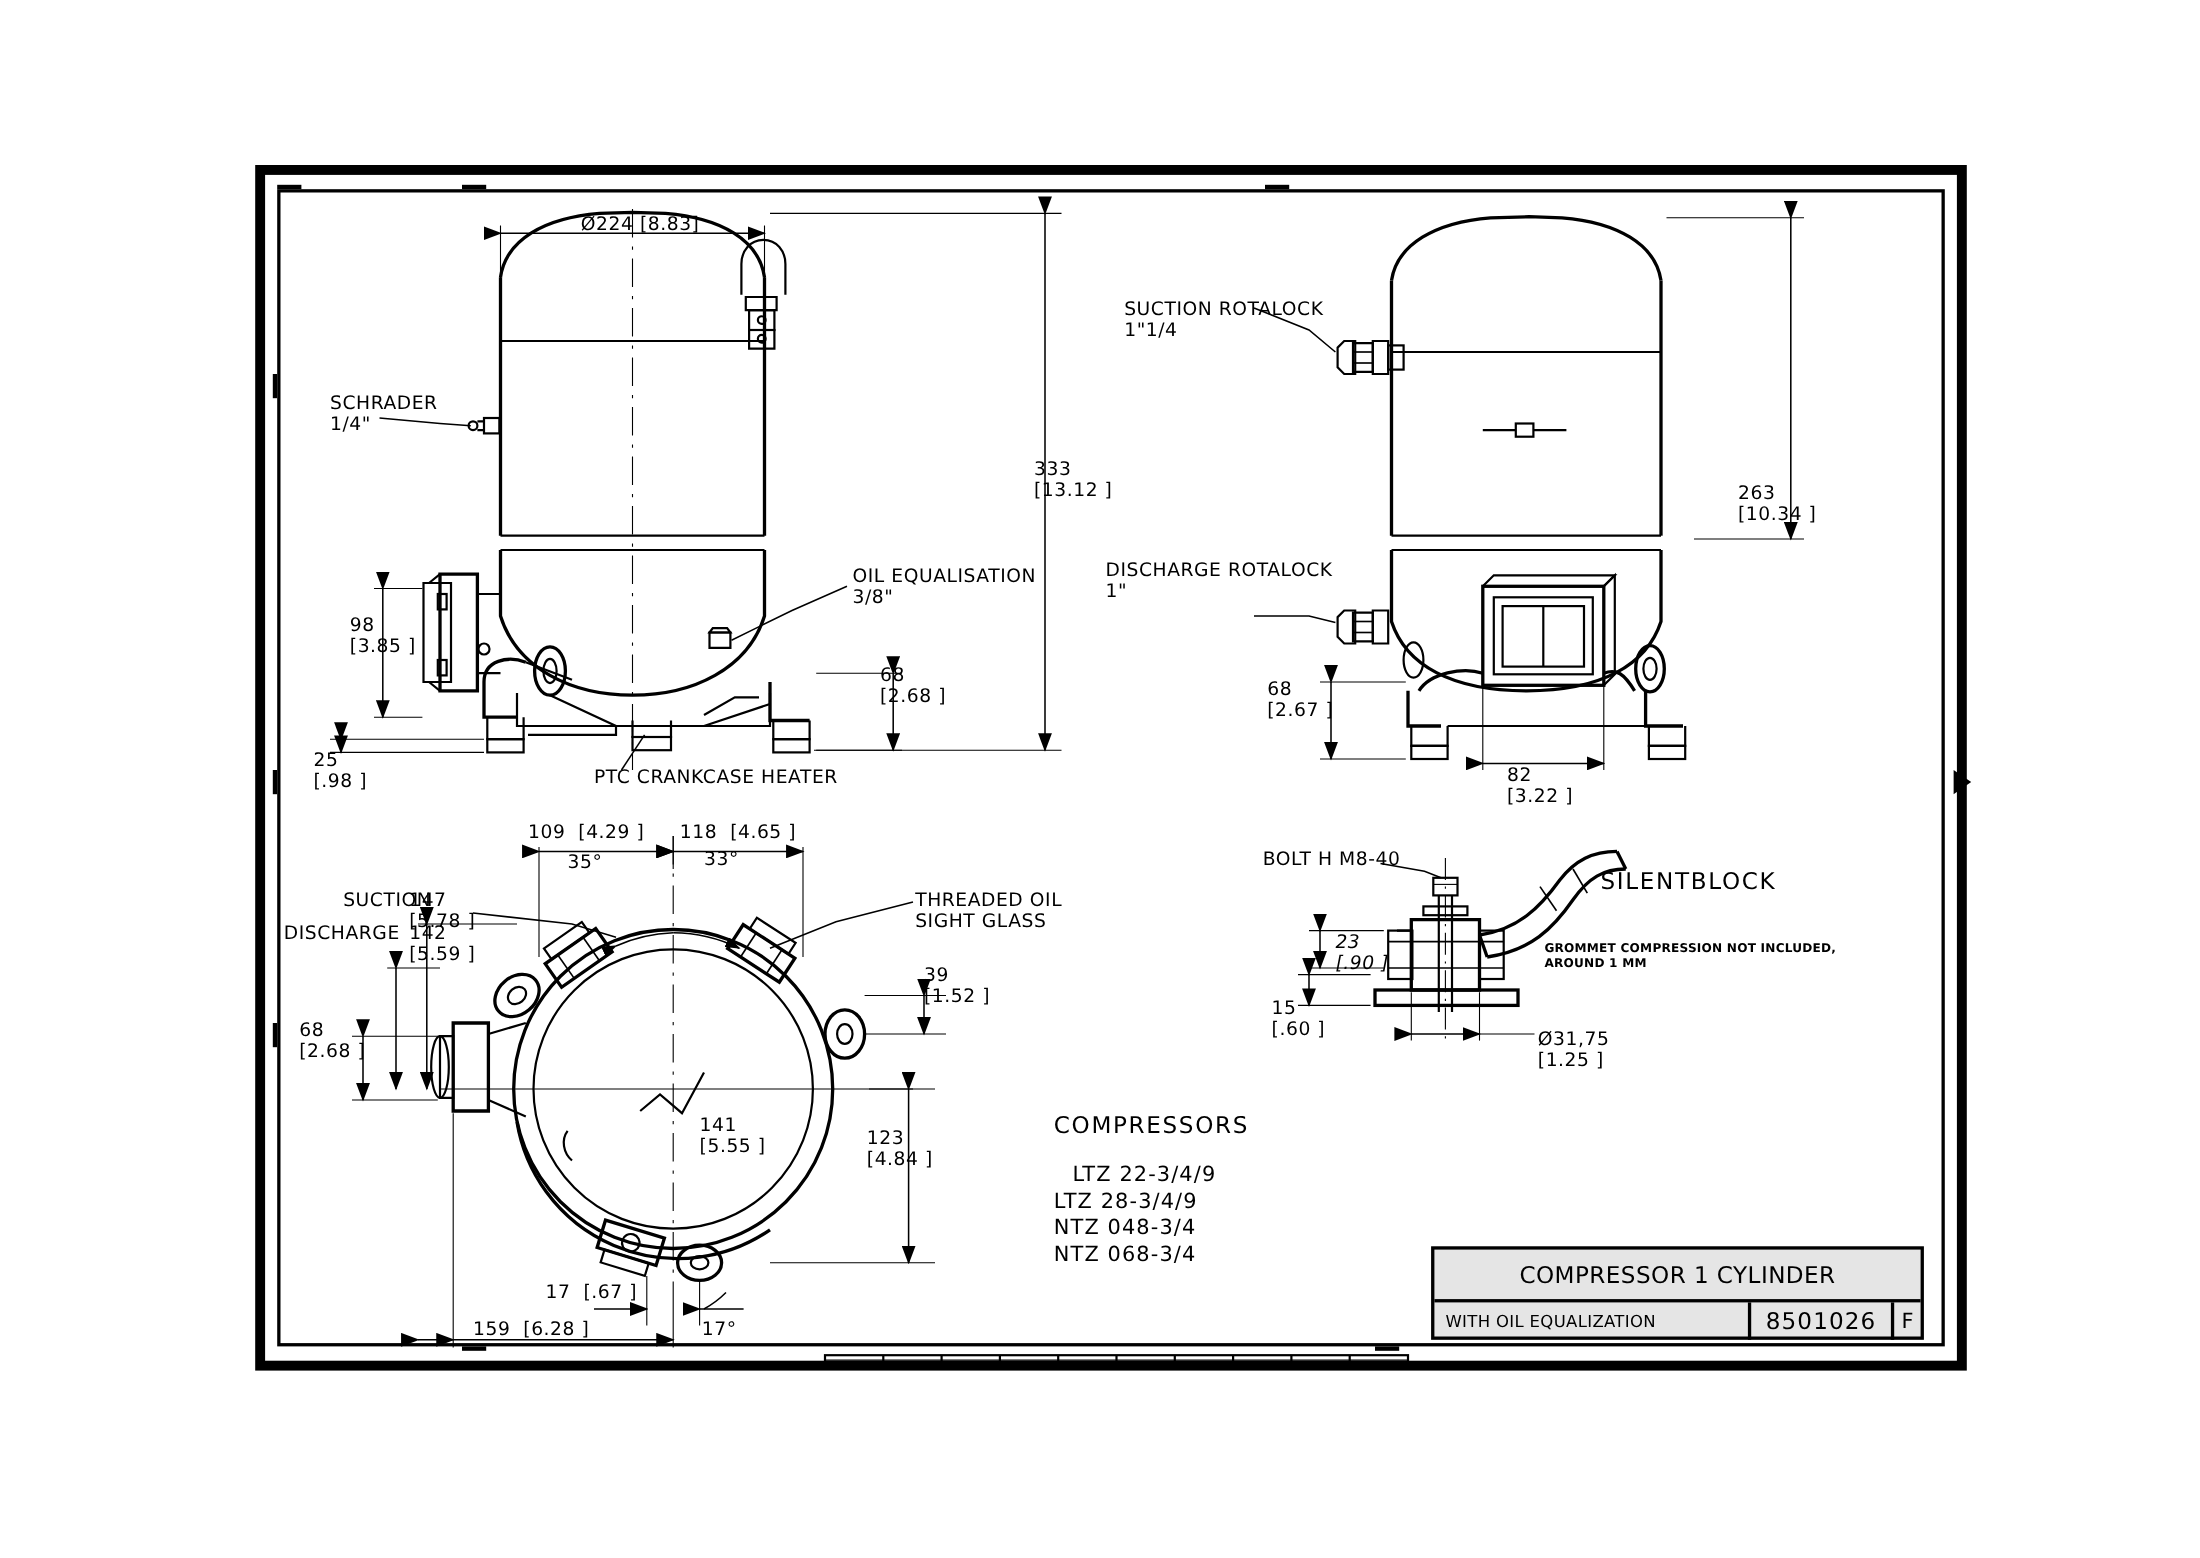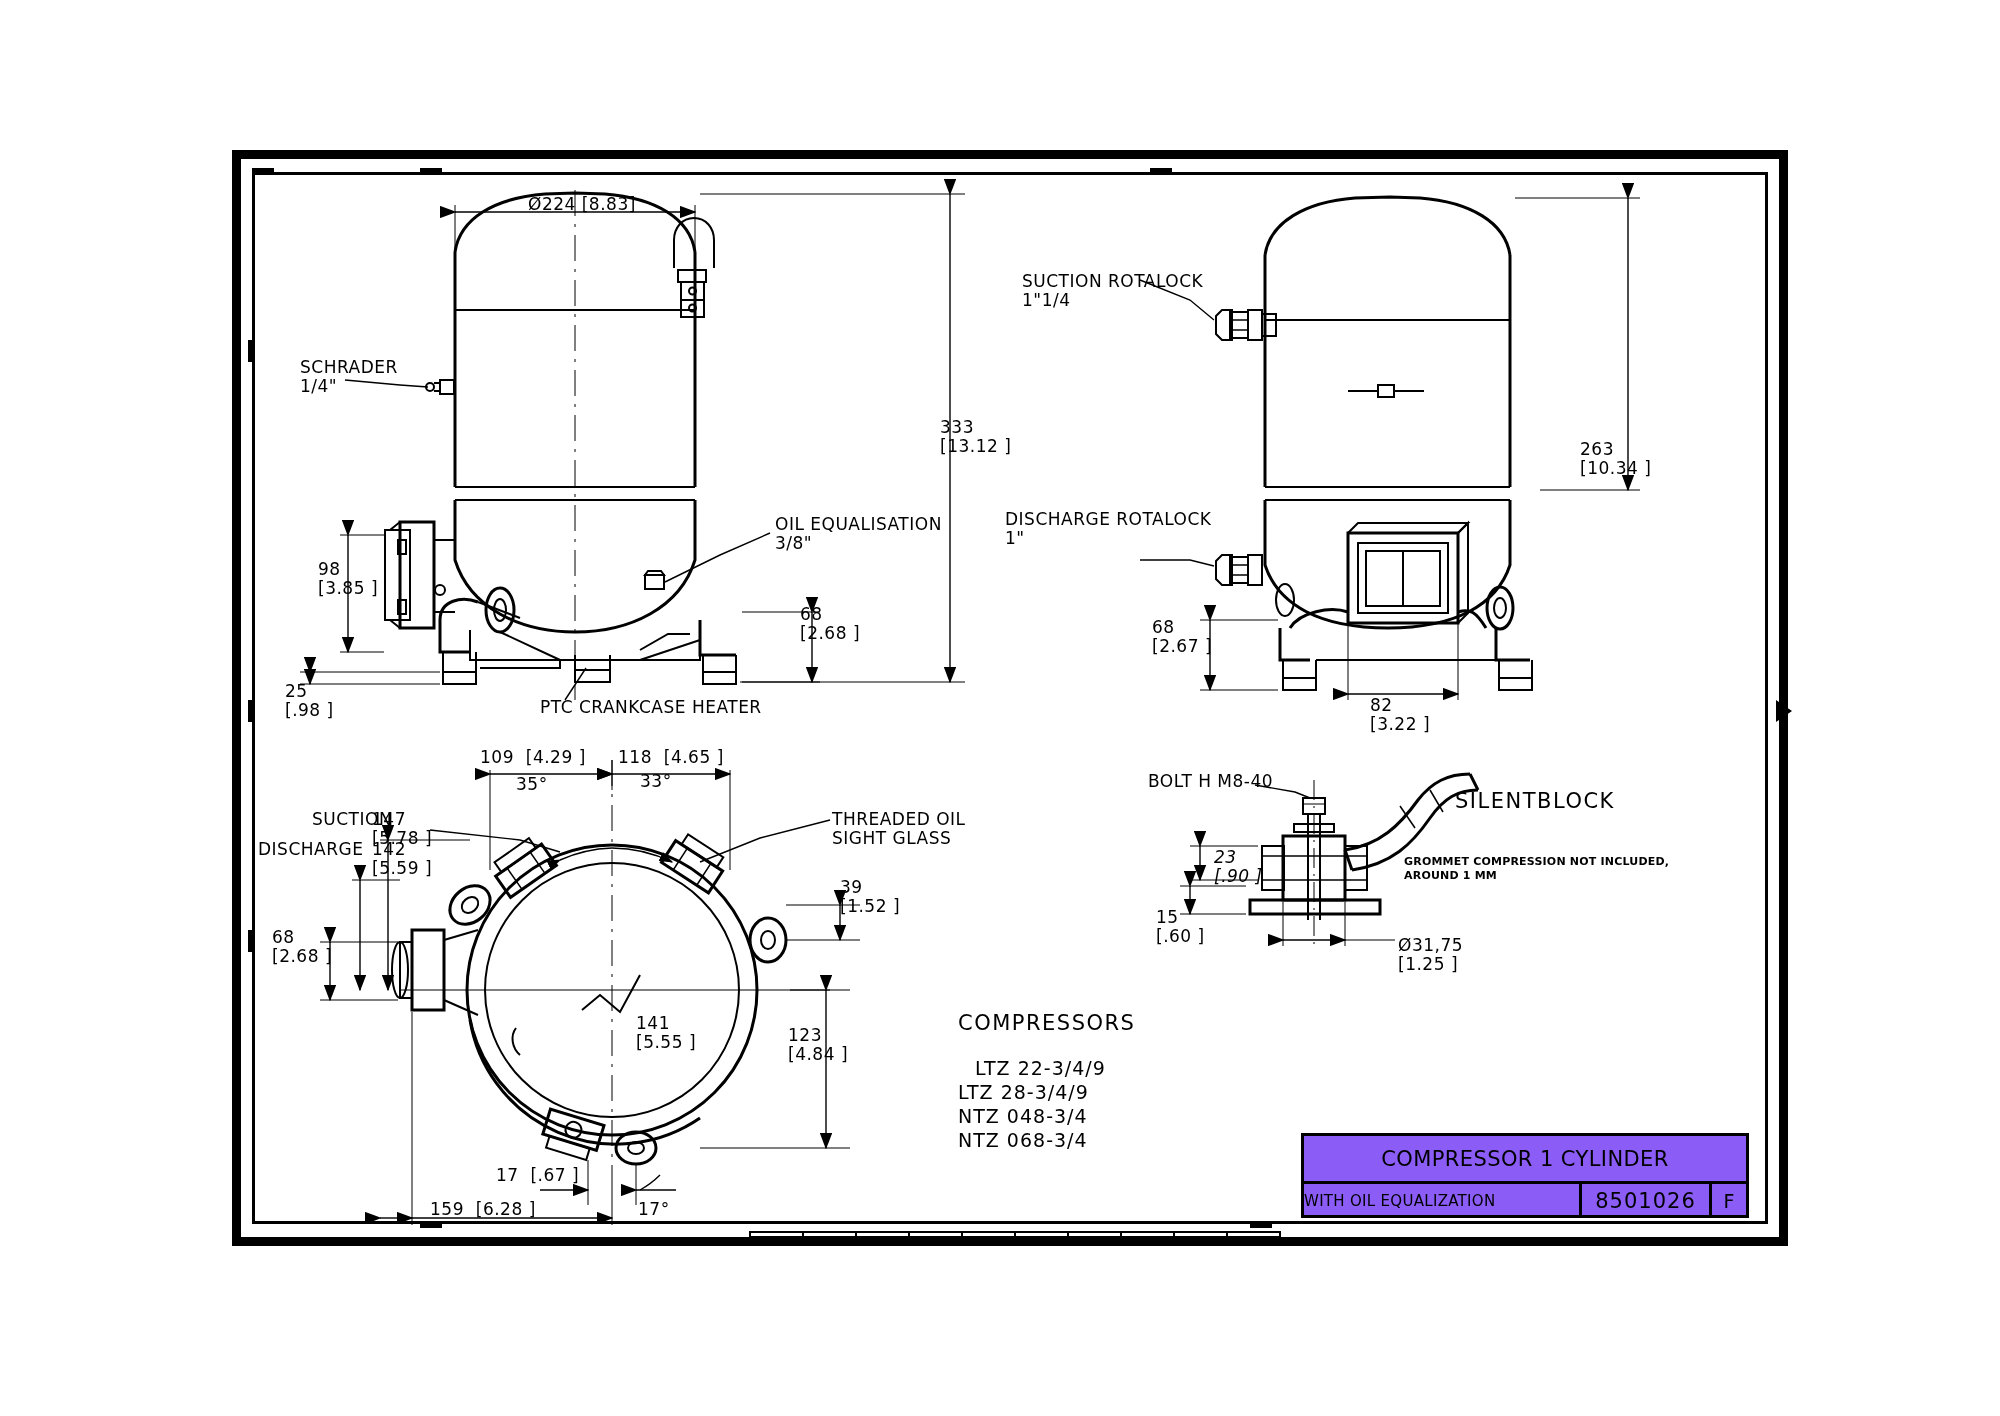--- a/index.html
+++ b/index.html
@@ -74,21 +74,21 @@
 
   
   .titleblock {
     position: absolute;
     left: 1301px;
     top: 1133px;
     width: 448px;
     height: 85px;
     border: 3px solid #000;
     box-sizing: border-box;
-    background: #8b5cf6;
+    background: #e5e5e5;
   }
   .tb-main {
     position: absolute;
     left: 0; top: 0;
     width: 100%;
     height: 48px;
     box-sizing: border-box;
     border-bottom: 3px solid #000;
     display: flex;
     align-items: center;
@@ -100,20 +100,21 @@
     position: absolute;
     left: 0; top: 48px;
     width: 100%;
     height: 34px;
     display: flex;
     align-items: center;
   }
   .tb-sub {
     flex: 0 0 275px;
     font-size: 15px;
+    padding-left: 10px;
     letter-spacing: 0.3px;
   }
   .tb-num {
     flex: 0 0 133px;
     height: 100%;
     border-left: 3px solid #000;
     border-right: 3px solid #000;
     box-sizing: border-box;
     display: flex;
     align-items: center;

